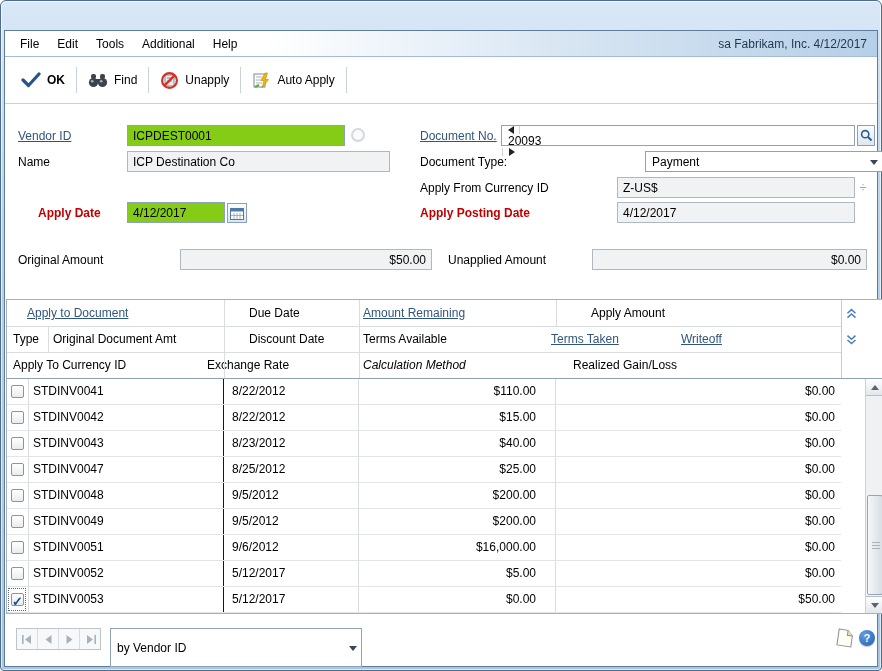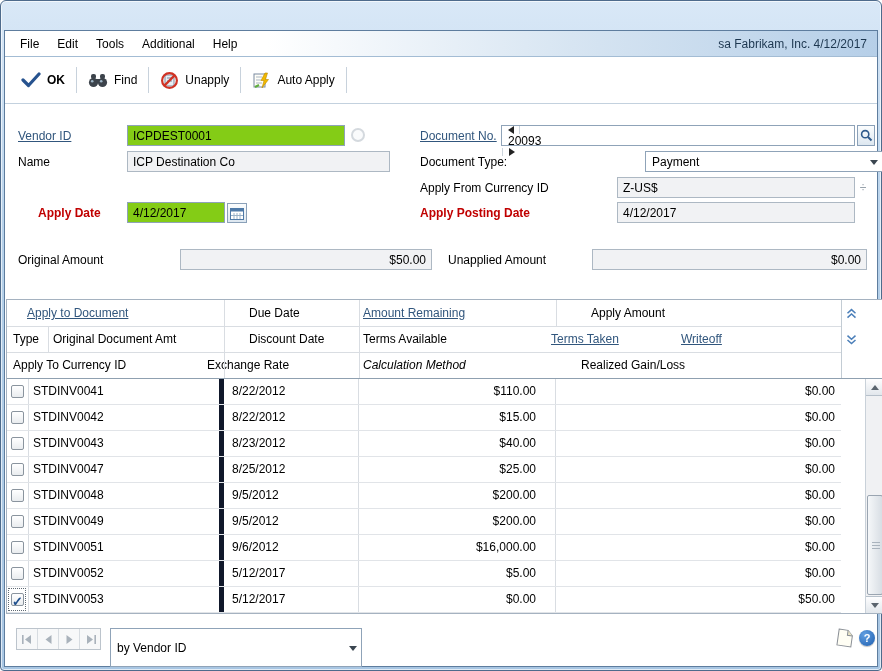--- a/index.html
+++ b/index.html
@@ -72,21 +72,21 @@
   .grid-header{position:absolute;left:0;top:0;right:0;height:78px;border-bottom:1px solid #8fa0b0;background:#fff;}
   .grid-header .h{position:absolute;line-height:26px;white-space:nowrap;}
   .hsep{position:absolute;left:0;width:834px;height:1px;background:#d9dde2;}
   .hcol{position:absolute;width:1px;background:#d9dde2;}
   .chev{position:absolute;width:16px;height:18px;display:flex;align-items:center;justify-content:center;}
 
   .grid-rows{position:absolute;left:0;top:79px;width:834px;height:234px;}
   .grid-row{display:flex;height:26px;box-sizing:border-box;border-bottom:1px solid #e1e4e8;}
   .cell{height:100%;line-height:24px;box-sizing:border-box;overflow:hidden;white-space:nowrap;}
   .cell.cb{width:22px;border-right:1px solid #d9dde2;display:flex;align-items:center;justify-content:center;position:relative;}
-  .cell.doc{width:195px;border-right:5px solid #0f172a;padding-left:4px;}
+  .cell.doc{width:195px;border-right:1px solid #0f172a;padding-left:4px;}
   .cell.date{width:135px;border-right:1px solid #d9dde2;padding-left:8px;}
   .cell.amt{width:197px;border-right:1px solid #d9dde2;text-align:right;padding-right:19px;}
   .cell.apply{width:285px;text-align:right;padding-right:6px;}
   .checkbox{width:13px;height:13px;box-sizing:border-box;border:1px solid #8a949e;border-radius:2px;
     background:linear-gradient(#ffffff,#e9ecef);position:relative;}
   .grid-row.checked .checkbox::after{content:"\2713";position:absolute;left:0;top:-4px;font-size:13px;font-weight:bold;color:#20508e;}
   .grid-row.checked .cell.cb::before{content:"";position:absolute;left:1px;top:1px;right:2px;bottom:1px;border:1px dotted #5f6a74;}
 
   .scrollbar{position:absolute;top:79px;right:0;width:19px;height:234px;background:#f0f1f3;border-left:1px solid #c9d1d9;box-sizing:border-box;}
   .sb-btn{position:absolute;left:0;width:18px;height:17px;box-sizing:border-box;border:1px solid #b6c0ca;
@@ -289,21 +289,21 @@
           <span class="h" style="left:6px;top:26px;">Type</span>
           <span class="h" style="left:46px;top:26px;">Original Document Amt</span>
           <span class="h" style="left:242px;top:26px;">Discount Date</span>
           <span class="h" style="left:356px;top:26px;">Terms Available</span>
           <span class="h link" style="left:544px;top:26px;">Terms Taken</span>
           <span class="h link" style="left:674px;top:26px;">Writeoff</span>
 
           <span class="h" style="left:6px;top:52px;">Apply To Currency ID</span>
           <span class="h" style="left:200px;top:52px;">Exchange Rate</span>
           <span class="h" style="left:356px;top:52px;font-style:italic;">Calculation Method</span>
-          <span class="h" style="left:566px;top:52px;margin-left:8px;">Realized Gain/Loss</span>
+          <span class="h" style="left:566px;top:52px;">Realized Gain/Loss</span>
 
           <div class="hsep" style="top:26px;"></div>
           <div class="hsep" style="top:52px;"></div>
           <div class="hcol" style="left:217px;top:0;height:78px;"></div>
           <div class="hcol" style="left:352px;top:0;height:78px;"></div>
           <div class="hcol" style="left:549px;top:0;height:26px;"></div>
           <div class="hcol" style="left:41px;top:26px;height:26px;"></div>
           <div class="hcol" style="left:834px;top:0;height:78px;background:#c3ccd4;"></div>
 
           <div class="chev" style="left:836px;top:4px;">

